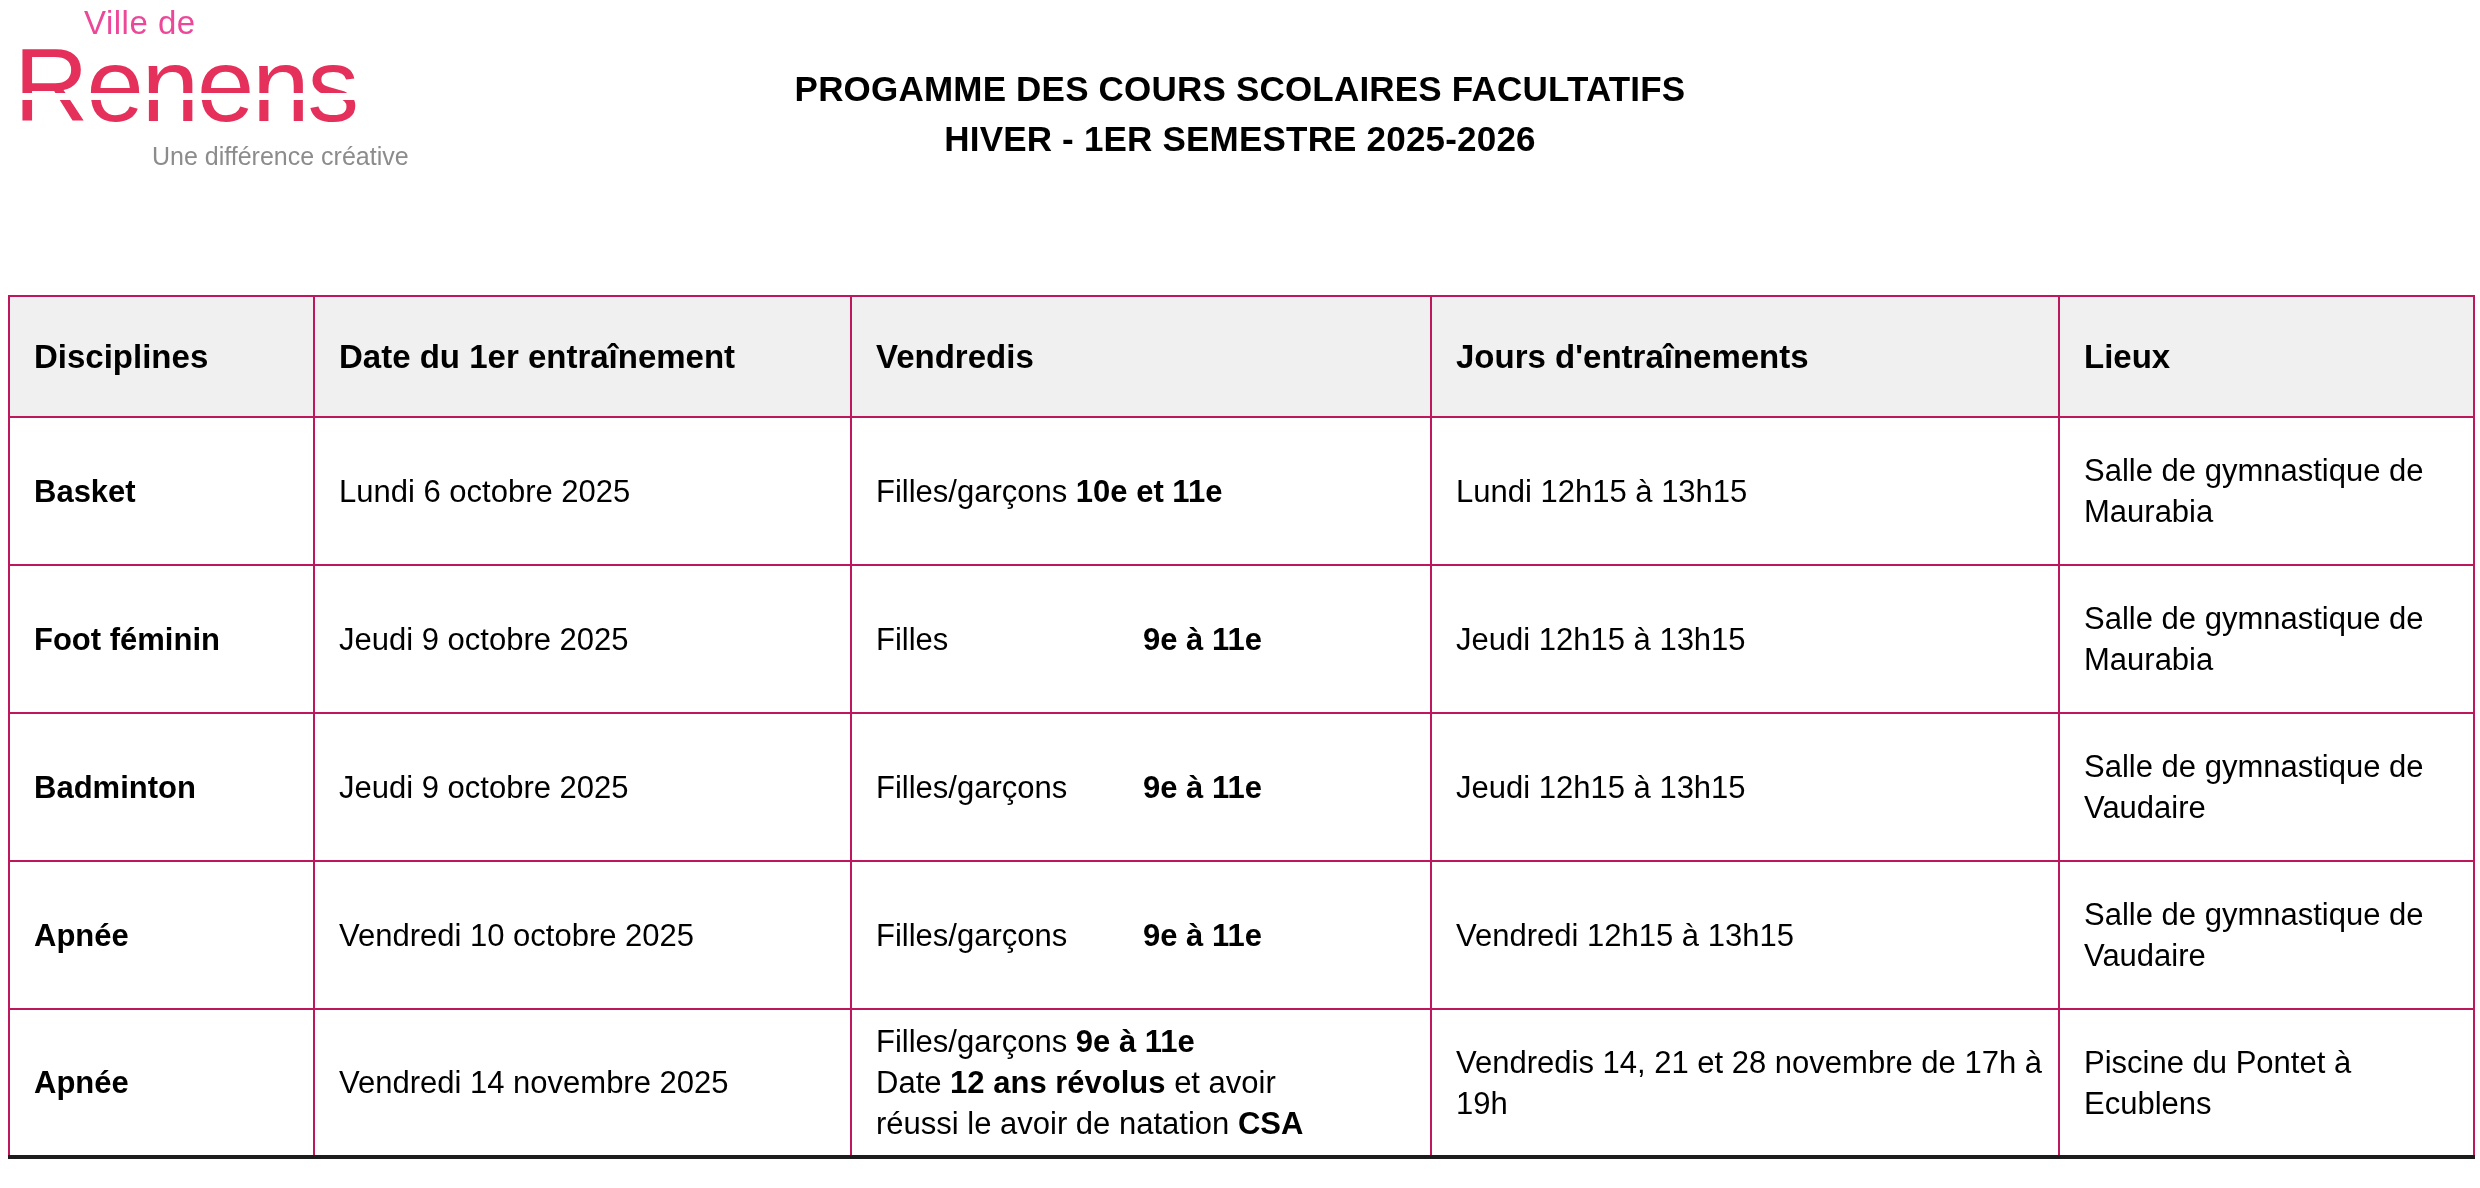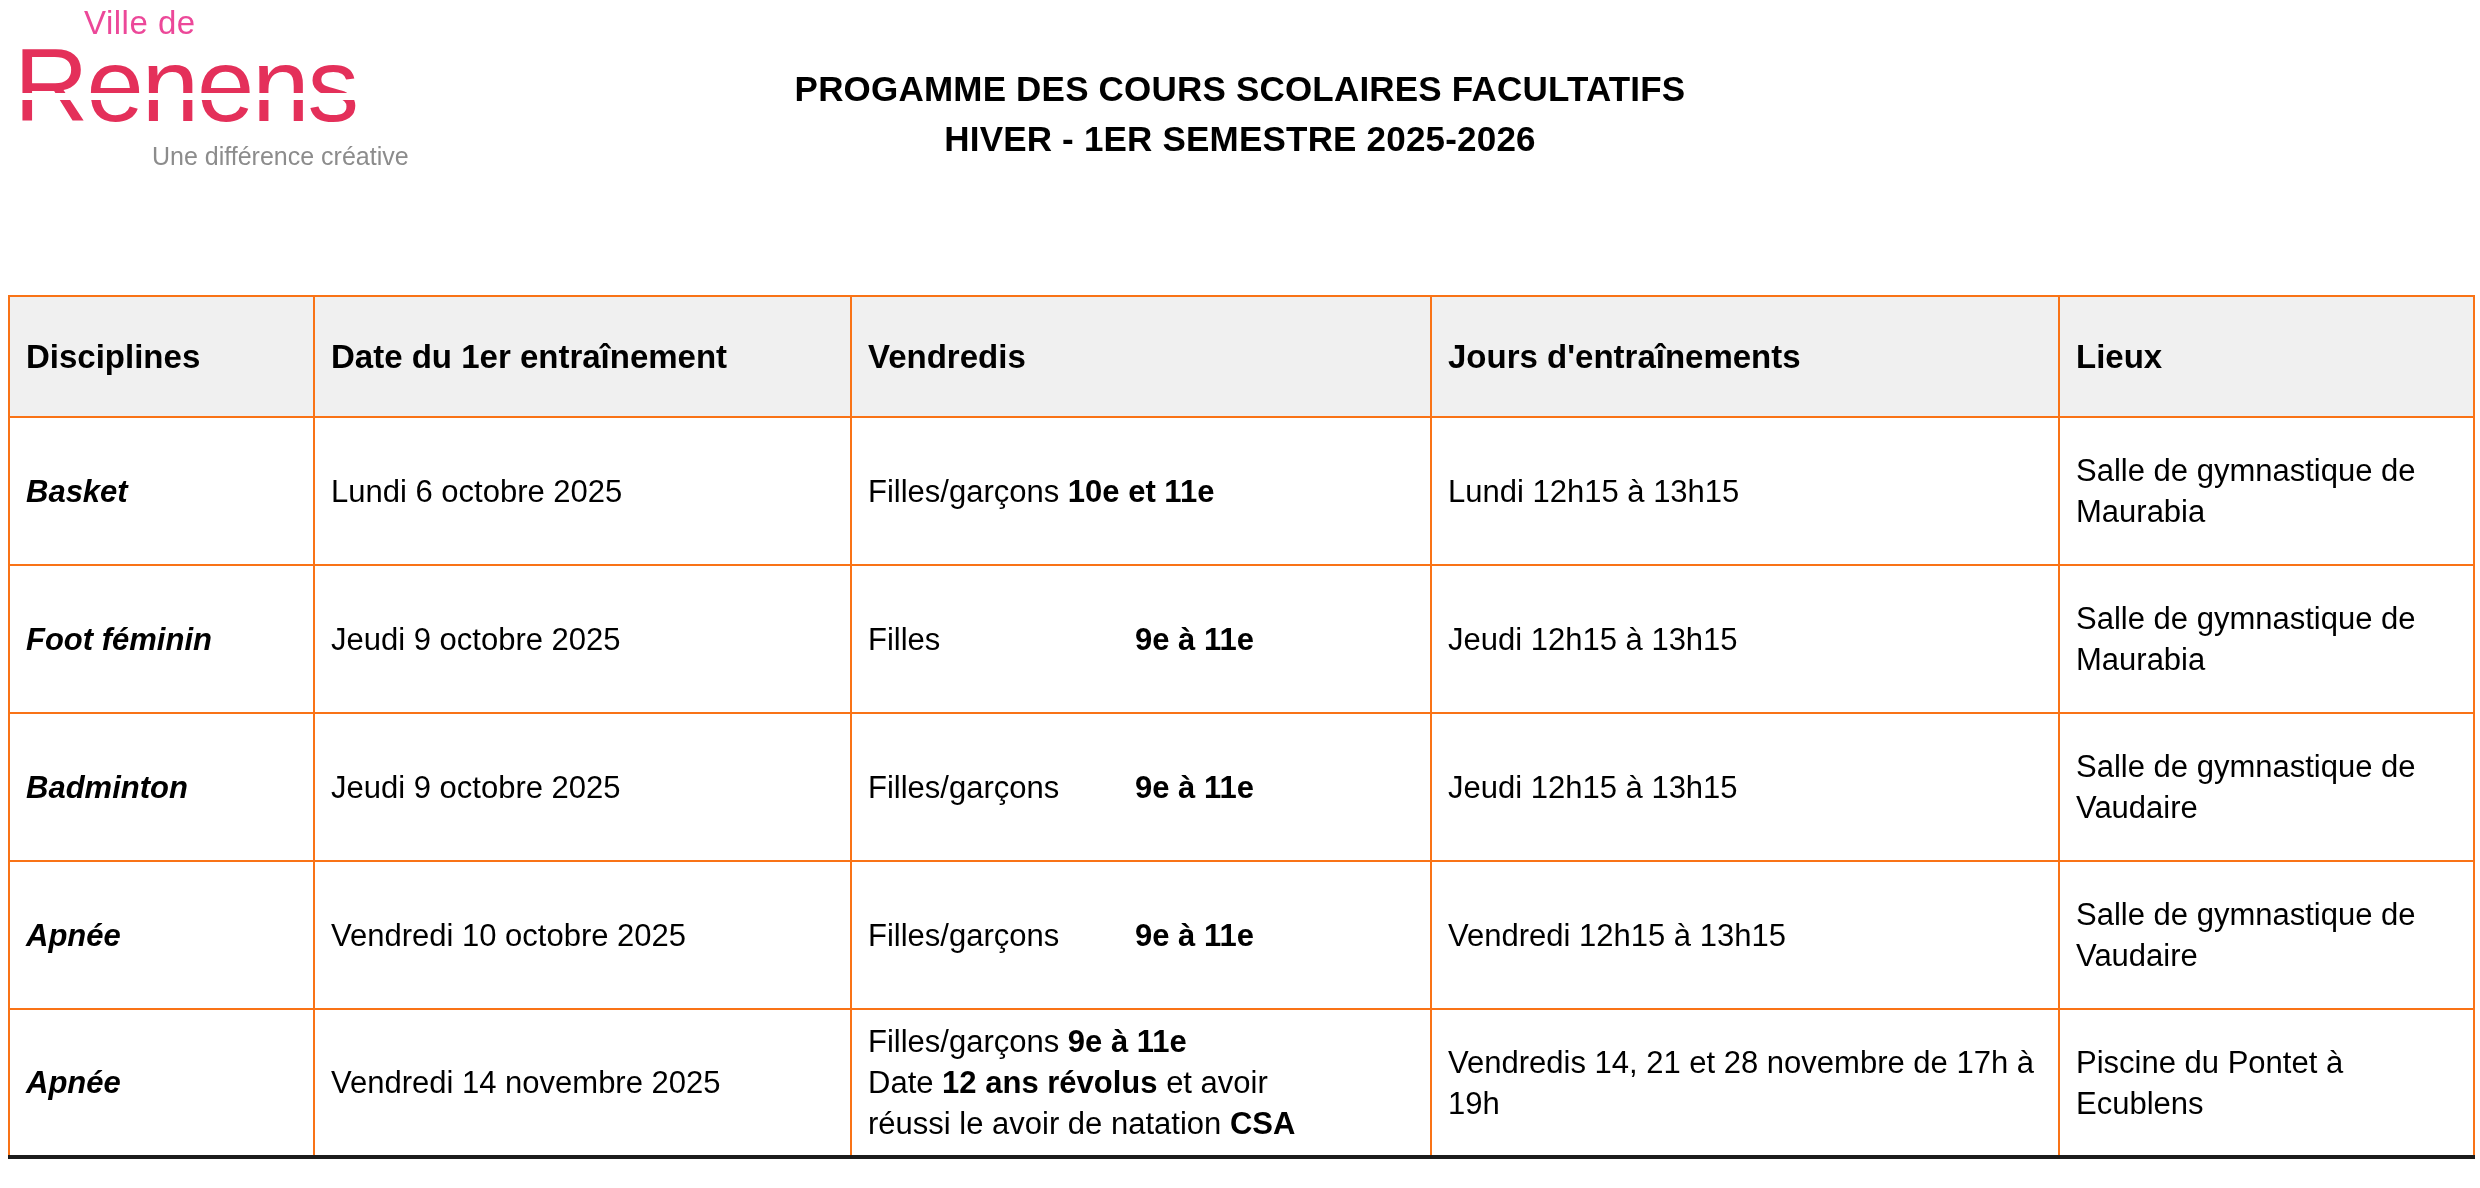--- a/index.html
+++ b/index.html
@@ -58,32 +58,32 @@
   table.courses {
     position: absolute;
     left: 8px; top: 295px;
     width: 2465px;
     border-collapse: collapse;
     table-layout: fixed;
     border: 2px solid #1c1c1c;
     border-bottom-width: 4px;
   }
   table.courses th, table.courses td {
-    border: 2px solid #f97316;
+    border: 2px solid #be185d;
     vertical-align: middle;
     text-align: left;
-    padding: 6px 14px 6px 16px;
+    padding: 6px 14px 6px 24px;
     font-size: 31px;
     line-height: 41px;
     overflow: hidden;
   }
   table.courses thead tr { height: 121px; background: #f0f0f0; }
   table.courses th { font-size: 33px; font-weight: bold; }
   table.courses tbody tr { height: 148px; background: #ffffff; }
-  td.disc { font-weight: bold; font-style: italic; }
+  td.disc { font-weight: bold; }
   .b { font-weight: bold; }
   .tab { display: inline-block; width: 267px; }
 </style>
 </head>
 <body>
 
 <div id="page">
 
   <div class="logo">
     <div class="ville-de" style="color: #ec4899;">Ville de</div>

